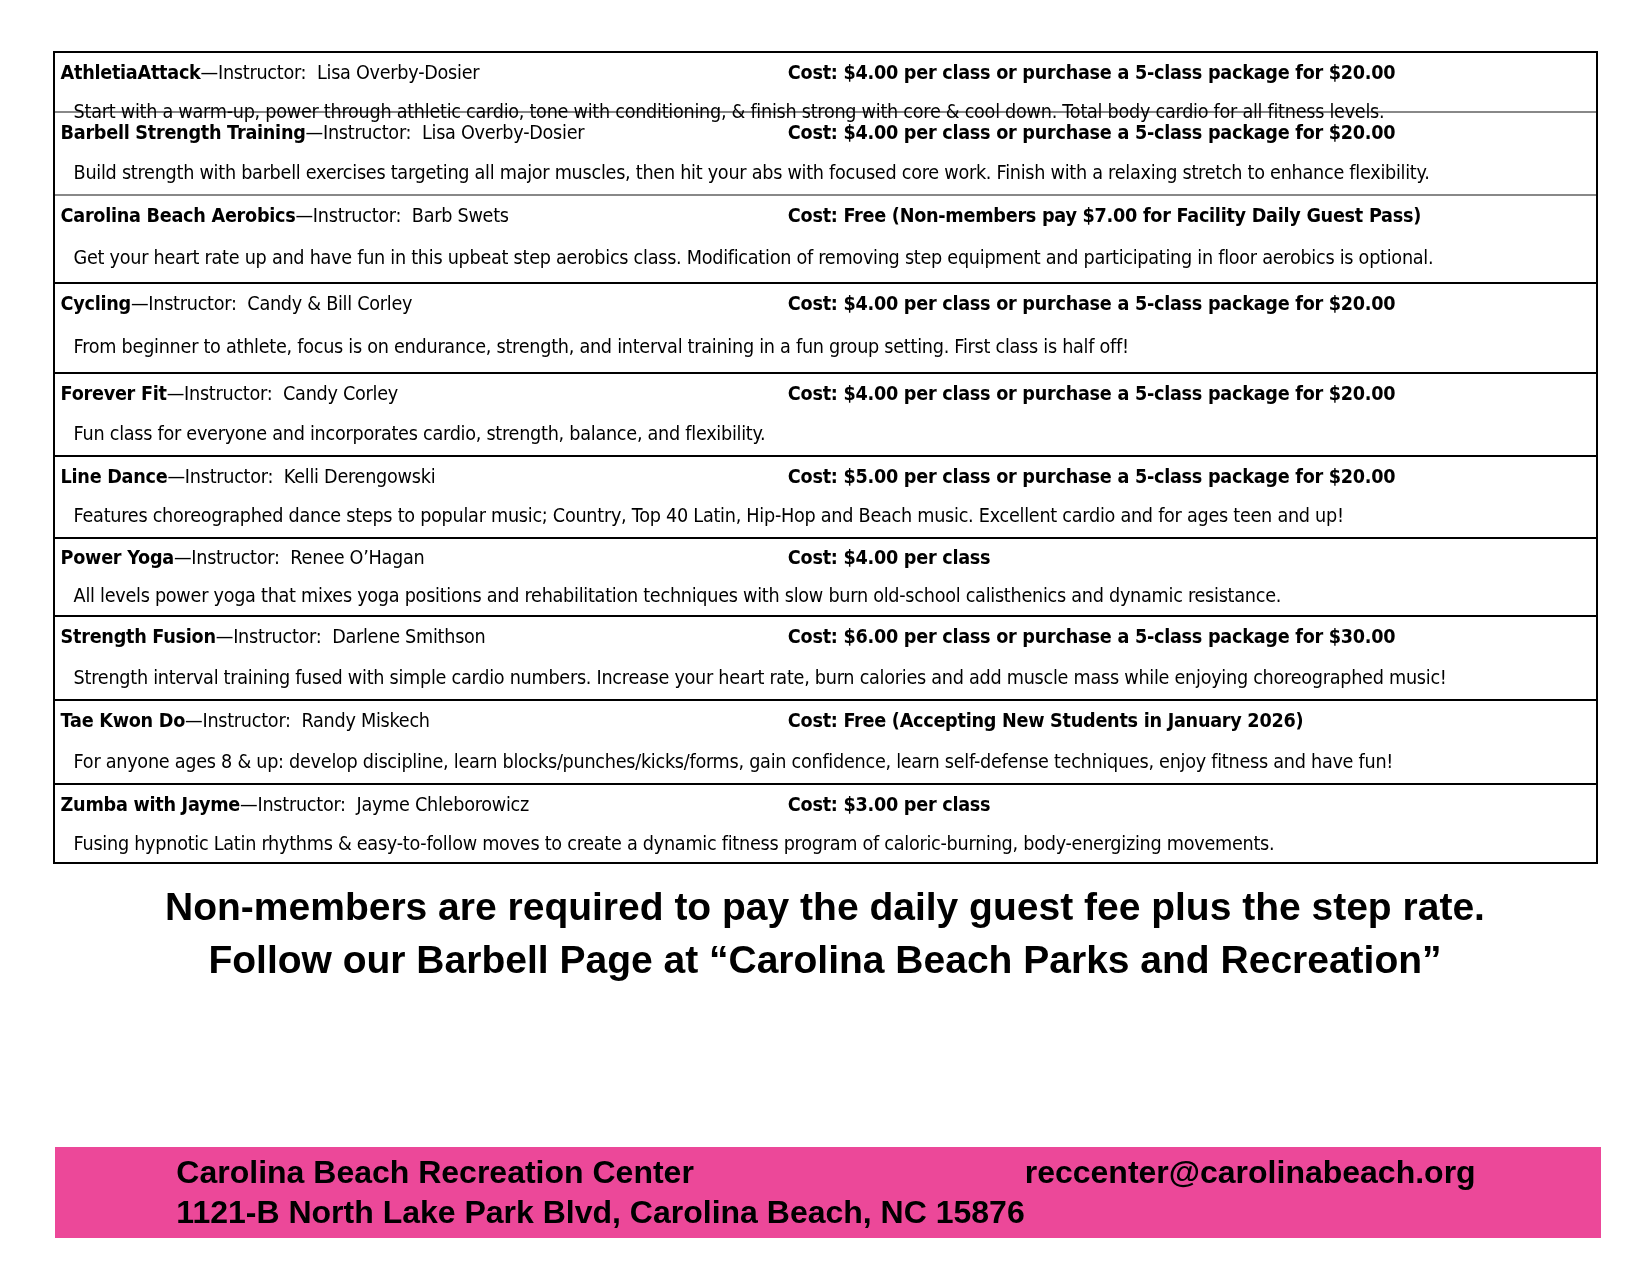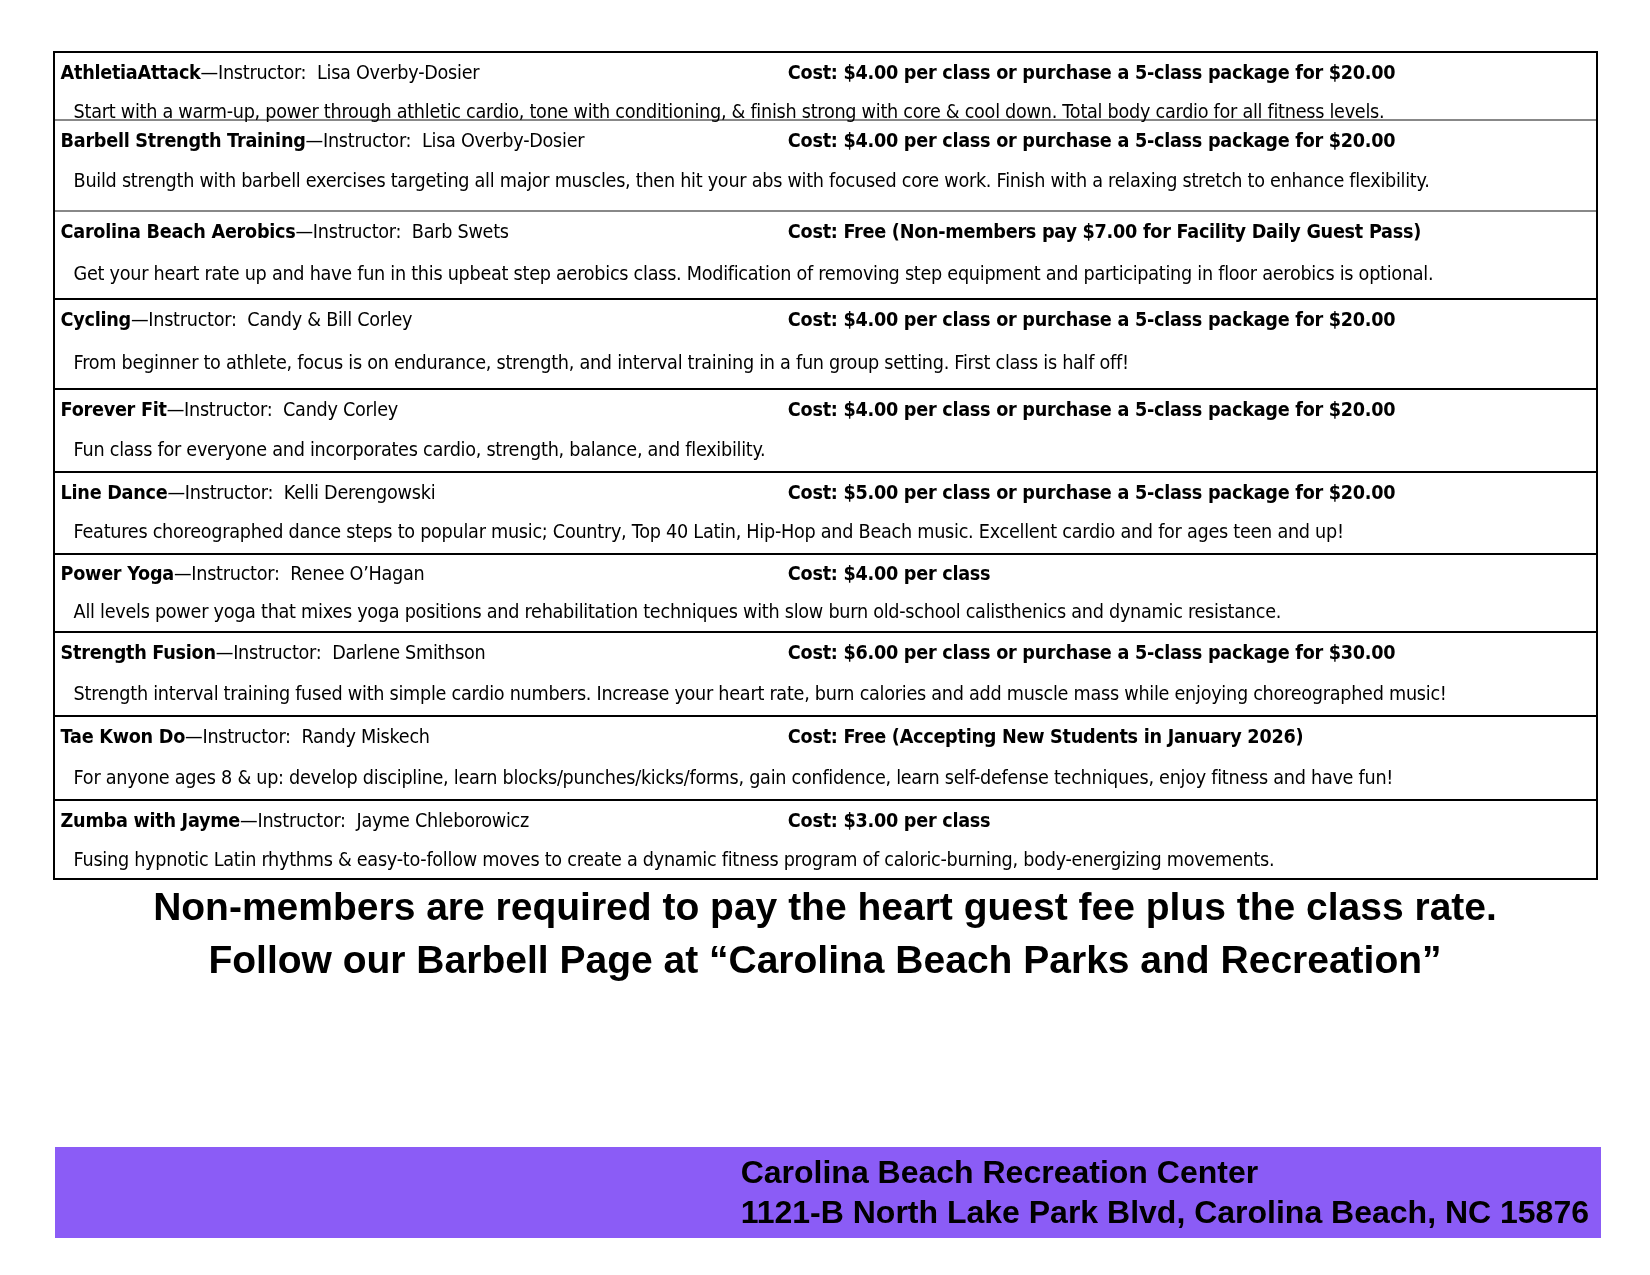--- a/index.html
+++ b/index.html
@@ -4,45 +4,45 @@
 <style>
   html, body { margin: 0; padding: 0; background: #ffffff; }
   body { width: 1650px; height: 1275px; position: relative; overflow: hidden; color: #000; }
   .schedule {
     position: absolute; left: 53px; top: 51px; width: 1545px;
     border: 2px solid #000; box-sizing: border-box;
     font-family: "DejaVu Sans", sans-serif;
   }
   .class-block { border-top: 2px solid #000; }
   .class-block:first-child { border-top: none; }
-  .class-block.light { border-top-color: #888; margin-top: 8px; }
+  .class-block.light { border-top-color: #888; }
   .head-row {
     display: flex; align-items: center; height: 38px;
     padding-left: 6px; font-size: 19px; letter-spacing: -0.3px;
     transform: scaleX(0.93); transform-origin: left center; width: 107%;
   }
   .head-left { width: 782px; white-space: nowrap; }
   .class-name { font-weight: bold; }
   .cost { font-weight: bold; white-space: nowrap; }
   .desc {
     padding-left: 20px; font-size: 19px; letter-spacing: -0.3px;
     white-space: nowrap; display: flex; align-items: center;
     transform: scaleX(0.93); transform-origin: left center; width: 107%;
   }
   .notice {
     position: absolute; left: 0; width: 1650px; top: 880px;
     text-align: center; font-family: "Liberation Sans", sans-serif;
     font-weight: bold; font-size: 39px; line-height: 53px;
   }
   .footer {
     position: absolute; left: 55px; top: 1147px; width: 1546px; height: 91px;
-    background: #8b5cf6; font-family: "Liberation Sans", sans-serif;
+    background: #ec4899; font-family: "Liberation Sans", sans-serif;
     font-weight: bold; font-size: 32px; line-height: 40px;
     box-sizing: border-box; padding: 5px 12px 0 8px;
-    display: flex; justify-content: flex-end;
+    display: flex; justify-content: center;
   }
   .footer .right { text-align: right; }
 </style>
 </head>
 <body>
 
 <div class="schedule">
 
   <div class="class-block" style="height:58px">
     <div class="head-row">
@@ -119,24 +119,25 @@
   <div class="class-block" style="height:77px">
     <div class="head-row">
         <div class="head-left"><span class="class-name">Zumba with Jayme</span><span style="white-space:pre">—Instructor:  </span><span>Jayme Chleborowicz</span></div>
         <span class="cost">Cost:  $3.00 per class</span>
       </div>
     <div class="desc" style="height:39px">Fusing hypnotic Latin rhythms &amp; easy-to-follow moves to create a dynamic fitness program of caloric-burning, body-energizing movements.</div>
   </div>
 </div>
 
 <div class="notice">
-  <div>Non-members are required to pay the heart guest fee plus the class rate.</div>
+  <div>Non-members are required to pay the daily guest fee plus the step rate.</div>
   <div>Follow our Barbell Page at “Carolina Beach Parks and Recreation”</div>
 </div>
 
 <div class="footer">
   <div class="left">
     <div>Carolina Beach Recreation Center</div>
     <div>1121-B North Lake Park Blvd, Carolina Beach, NC 15876</div>
   </div>
   <div class="right">
+    <div>reccenter@carolinabeach.org</div>
   </div>
 </div>
 
 </body></html>

